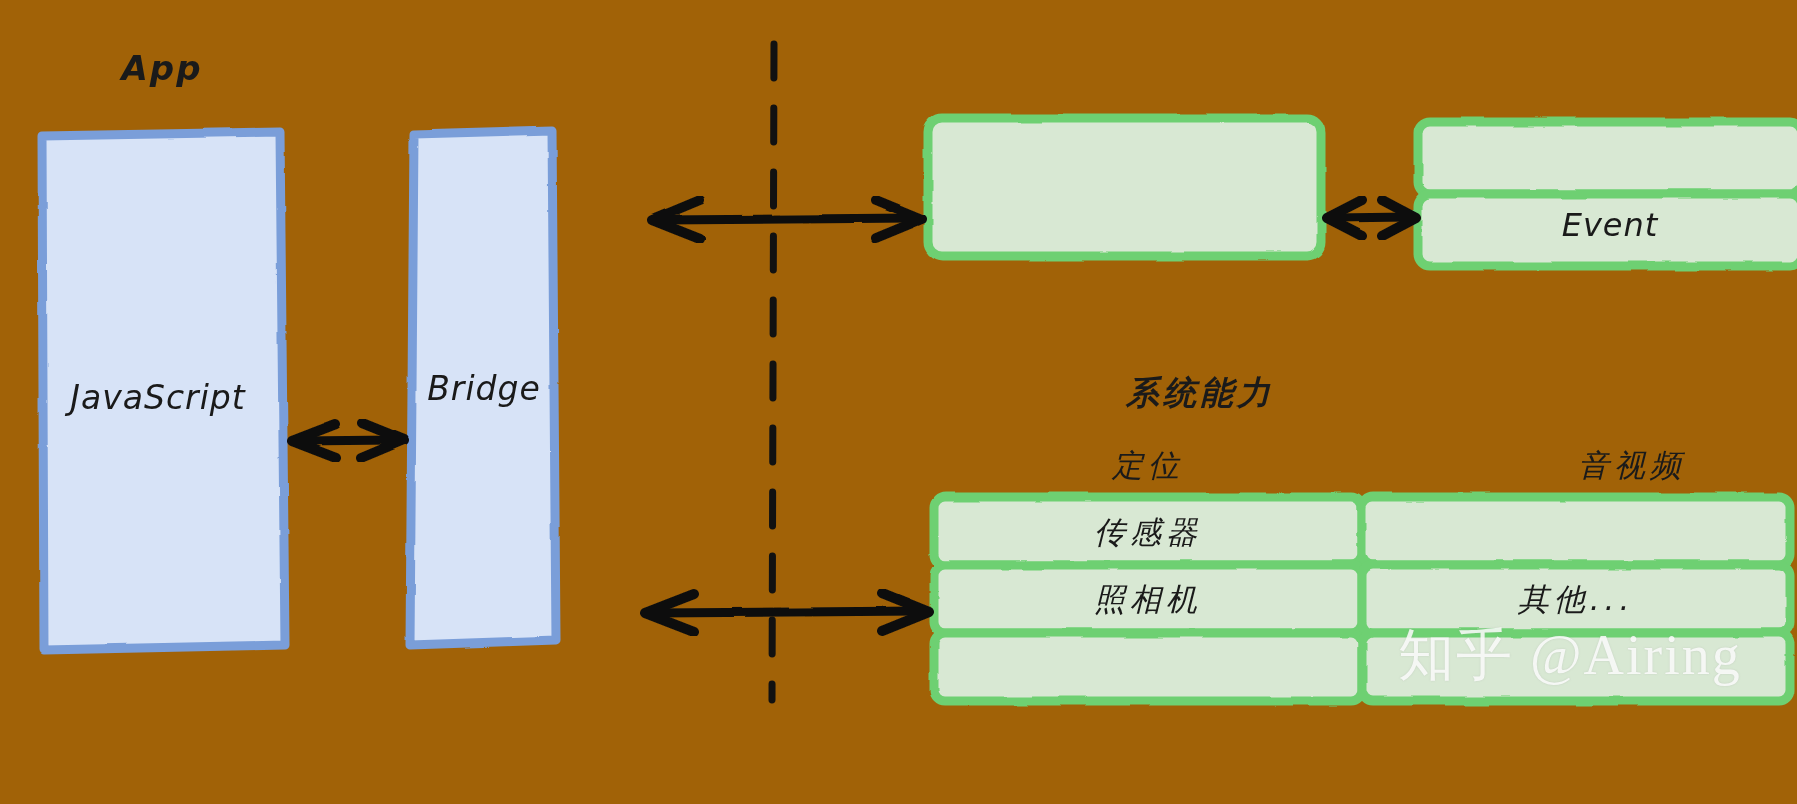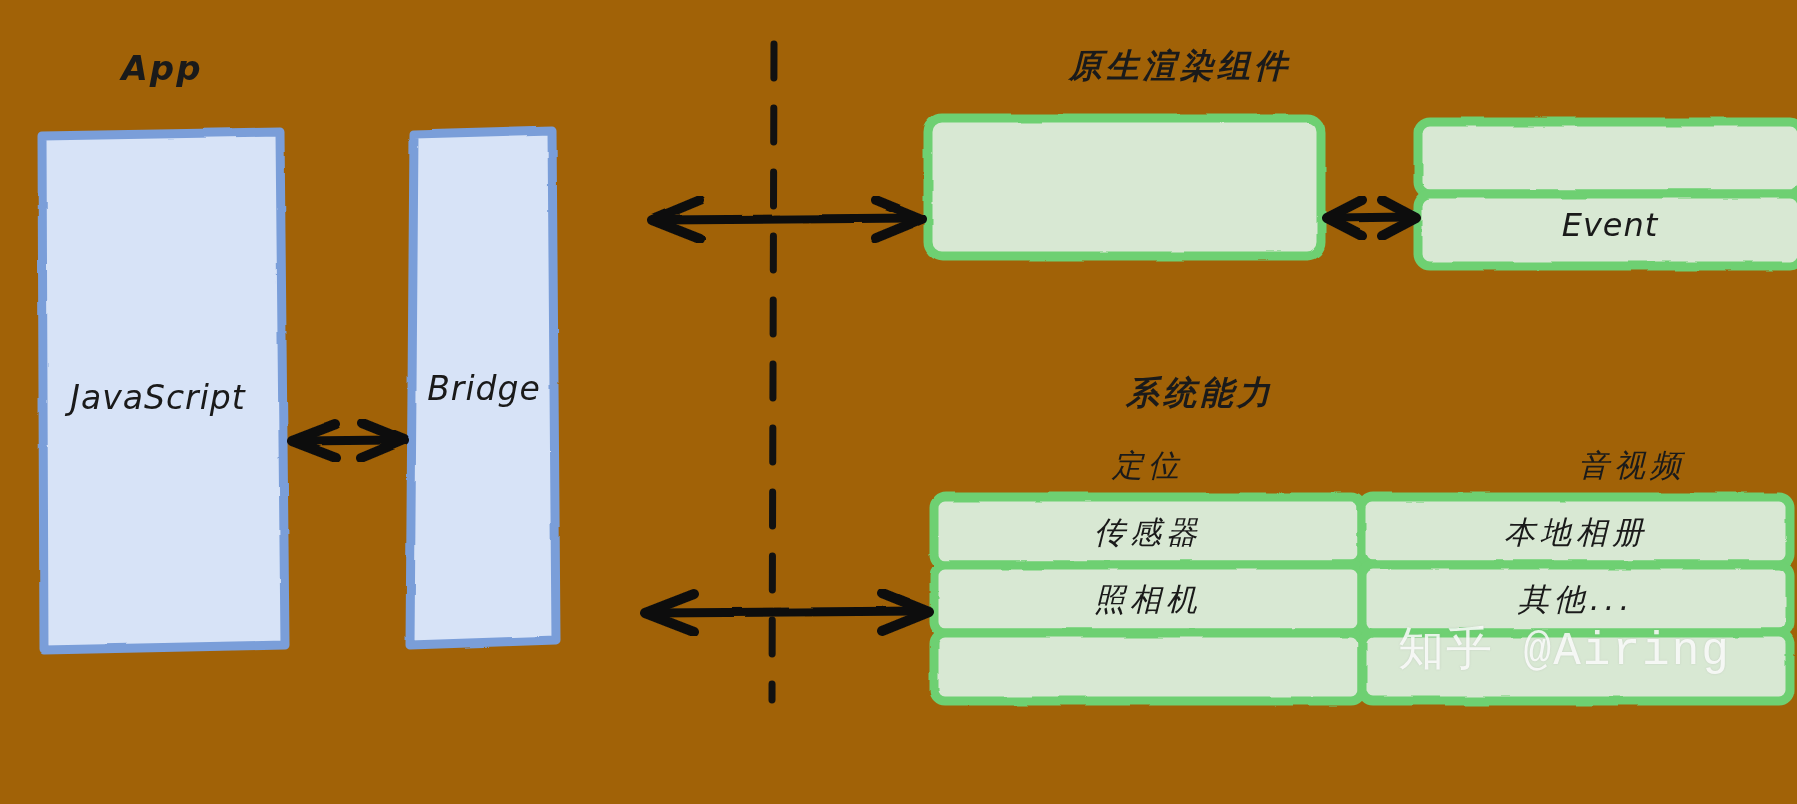--- a/index.html
+++ b/index.html
@@ -59,22 +59,22 @@
     font-size: 33px;
     font-weight: 400;
     font-style: italic;
     letter-spacing: 1px;
   }
   .centered {
     transform: translate(-50%, -50%);
   }
   .watermark {
     position: absolute;
-    font-family: Liberation Mono, monospace;
-    font-size: 46px;
+    font-family: Liberation Serif, serif;
+    font-size: 56px;
     color: rgba(255,255,255,0.82);
     white-space: nowrap;
     letter-spacing: 2px;
     text-shadow: 0 0 2px rgba(160,160,160,0.35);
     pointer-events: none;
   }
 </style>
 </head>
 <body>
 
@@ -144,39 +144,37 @@
 
     <g filter="url(#roughen-soft)">
       <path d="M 648 613 L 925 611" stroke="#111111" stroke-width="9" fill="none" stroke-linecap="round"></path>
       <path d="M 694 594 L 645 613 L 694 632" stroke="#111111" stroke-width="10" fill="none" stroke-linecap="round" stroke-linejoin="round"></path>
       <path d="M 882 593 L 929 612 L 882 631" stroke="#111111" stroke-width="10" fill="none" stroke-linecap="round" stroke-linejoin="round"></path>
     </g>
   </svg>
 
   <div class="label-text title-en centered" style="left:162px; top:68px;">App</div>
 
-  <div class="label-text title-cn centered" style="left:1180px; top:66px;">原生渲染组件</div>
 
   <div class="label-text title-cn centered" style="left:1200px; top:393px;">系统能力</div>
 
   <div class="label-text vert-label centered" style="left:158px; top:397px;">JavaScript</div>
 
   <div class="label-text vert-label centered" style="left:484px; top:388px;">Bridge</div>
 
 
 
   <div class="label-text box-label-en centered" style="left:1610px; top:225px;">Event</div>
 
   <div class="label-text box-label-cn centered" style="left:1148px; top:466px;">定位</div>
 
   <div class="label-text box-label-cn centered" style="left:1148px; top:533px;">传感器</div>
 
   <div class="label-text box-label-cn centered" style="left:1148px; top:600px;">照相机</div>
 
   <div class="label-text box-label-cn centered" style="left:1608px; top:466px;margin-left:24px;">音视频</div>
 
-  <div class="label-text box-label-cn centered" style="left:1576px; top:533px;">本地相册</div>
 
   <div class="label-text box-label-cn centered" style="left:1576px; top:600px;">其他...</div>
 
   <div class="watermark" style="left:1398px; top:618px;">知乎 @Airing</div>
 
 </div>
 
 </body></html>

